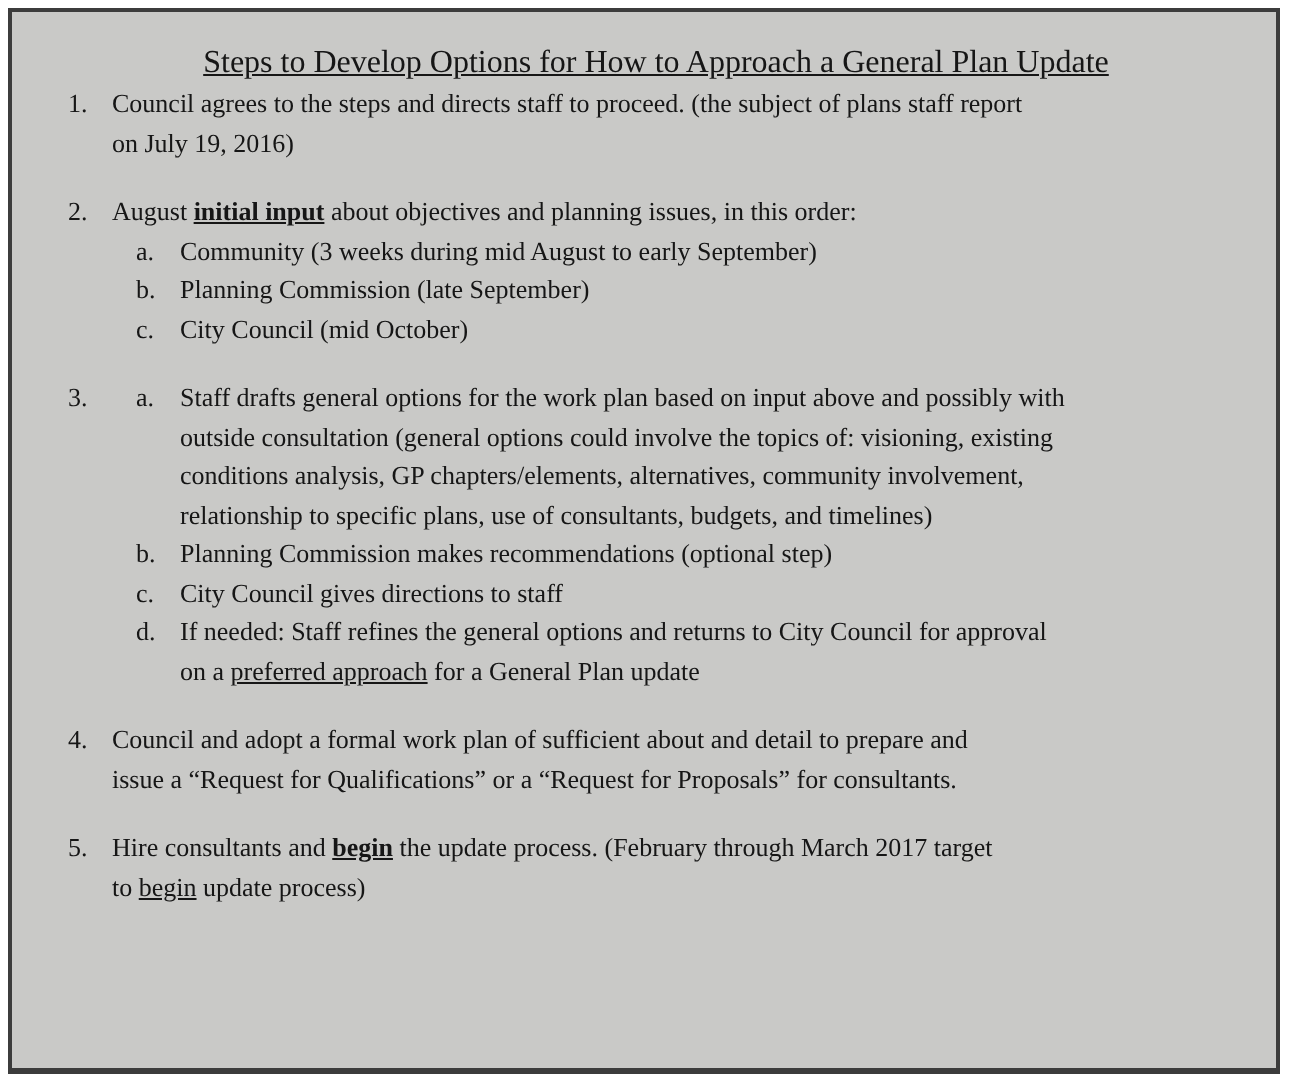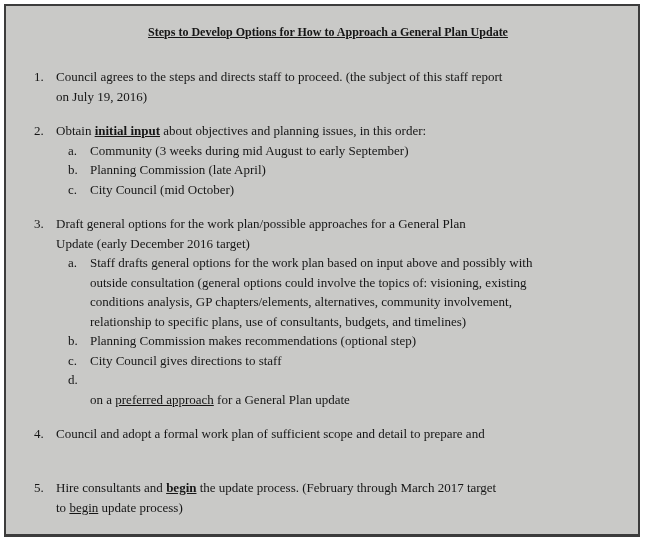--- a/index.html
+++ b/index.html
@@ -14,25 +14,25 @@
   }
   .content {
     padding: 16px 16px 0 28px;
     font-family: "Liberation Serif", "DejaVu Serif", serif;
     font-size: 13px;
     line-height: 19.5px;
     color: #161616;
   }
   .title {
     text-align: center;
-    font-weight: bold;
+    font-weight: normal;
     text-decoration: underline;
-    font-size: 12px;
+    font-size: 16px;
     line-height: 20px;
-    margin-bottom: 25px;
+    margin-bottom: 0;
   }
   .item { display: flex; margin-bottom: 15px; }
   .item:last-child { margin-bottom: 0; }
   .num { flex: 0 0 22px; }
   .body { flex: 1; }
   .sub { display: flex; padding-left: 12px; }
   .letter { flex: 0 0 22px; }
   .b { font-weight: normal; }
   .u { text-decoration: underline; text-align: right; }
   .bu { font-weight: bold; text-decoration: underline; text-align: right; }
@@ -40,68 +40,67 @@
 </head>
 <body>
 
 <div class="sheet">
   <div class="content">
 
     <div class="title">Steps to Develop Options for How to Approach a General Plan Update</div>
 
     <div class="item">
       <span class="num">1.</span>
-      <div class="body"><span class="b">Council agrees to the steps and directs staff to proceed. </span><span>(the subject of this staff report</span><br><span>on July 19, 2016)</span></div>
+      <div class="body"><span class="b">Council agrees to the steps and directs staff to proceed. </span><span>(the subject of plans staff report</span><br><span>on July 19, 2016)</span></div>
     </div>
 
     <div class="item">
       <span class="num">2.</span>
       <div class="body">
-        <div><span class="b">Obtain </span><span class="bu">initial input</span><span class="b"> about objectives and planning issues, </span><span>in this order:</span></div>
+        <div><span class="b">August </span><span class="bu">initial input</span><span class="b"> about objectives and planning issues, </span><span>in this order:</span></div>
         <div class="sub">
           <span class="letter">a.</span>
           <div class="body"><span>Community (3 weeks during mid August to early September)</span></div>
         </div>
         <div class="sub">
           <span class="letter">b.</span>
-          <div class="body"><span>Planning Commission (late April)</span></div>
+          <div class="body"><span>Planning Commission (late September)</span></div>
         </div>
         <div class="sub">
           <span class="letter">c.</span>
           <div class="body"><span>City Council (mid October)</span></div>
         </div>
       </div>
     </div>
 
     <div class="item">
       <span class="num">3.</span>
       <div class="body">
-        <div><span class="b">Draft general options for the work plan/possible approaches for a General Plan</span><br><span class="b">Update </span><span>(early December 2016 target)</span></div>
         <div class="sub">
           <span class="letter">a.</span>
           <div class="body"><span>Staff drafts general options for the work plan based on input above and possibly with</span><br><span>outside consultation (general options could involve the topics of: visioning, existing</span><br><span>conditions analysis, GP chapters/elements, alternatives, community involvement,</span><br><span>relationship to specific plans, use of consultants, budgets, and timelines)</span></div>
         </div>
         <div class="sub">
           <span class="letter">b.</span>
           <div class="body"><span>Planning Commission makes recommendations (optional step)</span></div>
         </div>
         <div class="sub">
           <span class="letter">c.</span>
           <div class="body"><span>City Council gives directions to staff</span></div>
         </div>
         <div class="sub">
           <span class="letter">d.</span>
-          <div class="body"><br><span>on a </span><span class="u">preferred approach</span><span> for a General Plan update</span></div>
+          <div class="body"><span>If needed: Staff refines the general options and returns to City Council for approval</span><br><span>on a </span><span class="u">preferred approach</span><span> for a General Plan update</span></div>
         </div>
       </div>
     </div>
 
     <div class="item">
       <span class="num">4.</span>
-      <div class="body"><span class="b">Council and adopt a formal work plan </span><span>of sufficient scope and detail to prepare and</span><br><br></div>
+      <div class="body"><span class="b">Council and adopt a formal work plan </span><span>of sufficient about and detail to prepare and</span><br><span>issue a “Request for Qualifications” or a “Request for Proposals” for consultants.</span><br></div>
     </div>
 
     <div class="item">
       <span class="num">5.</span>
       <div class="body"><span class="b">Hire consultants and </span><span class="bu">begin</span><span class="b"> the update process. </span><span>(February through March 2017 target</span><br><span>to </span><span class="u">begin</span><span> update process)</span></div>
     </div>
 
   </div>
 </div>
 

